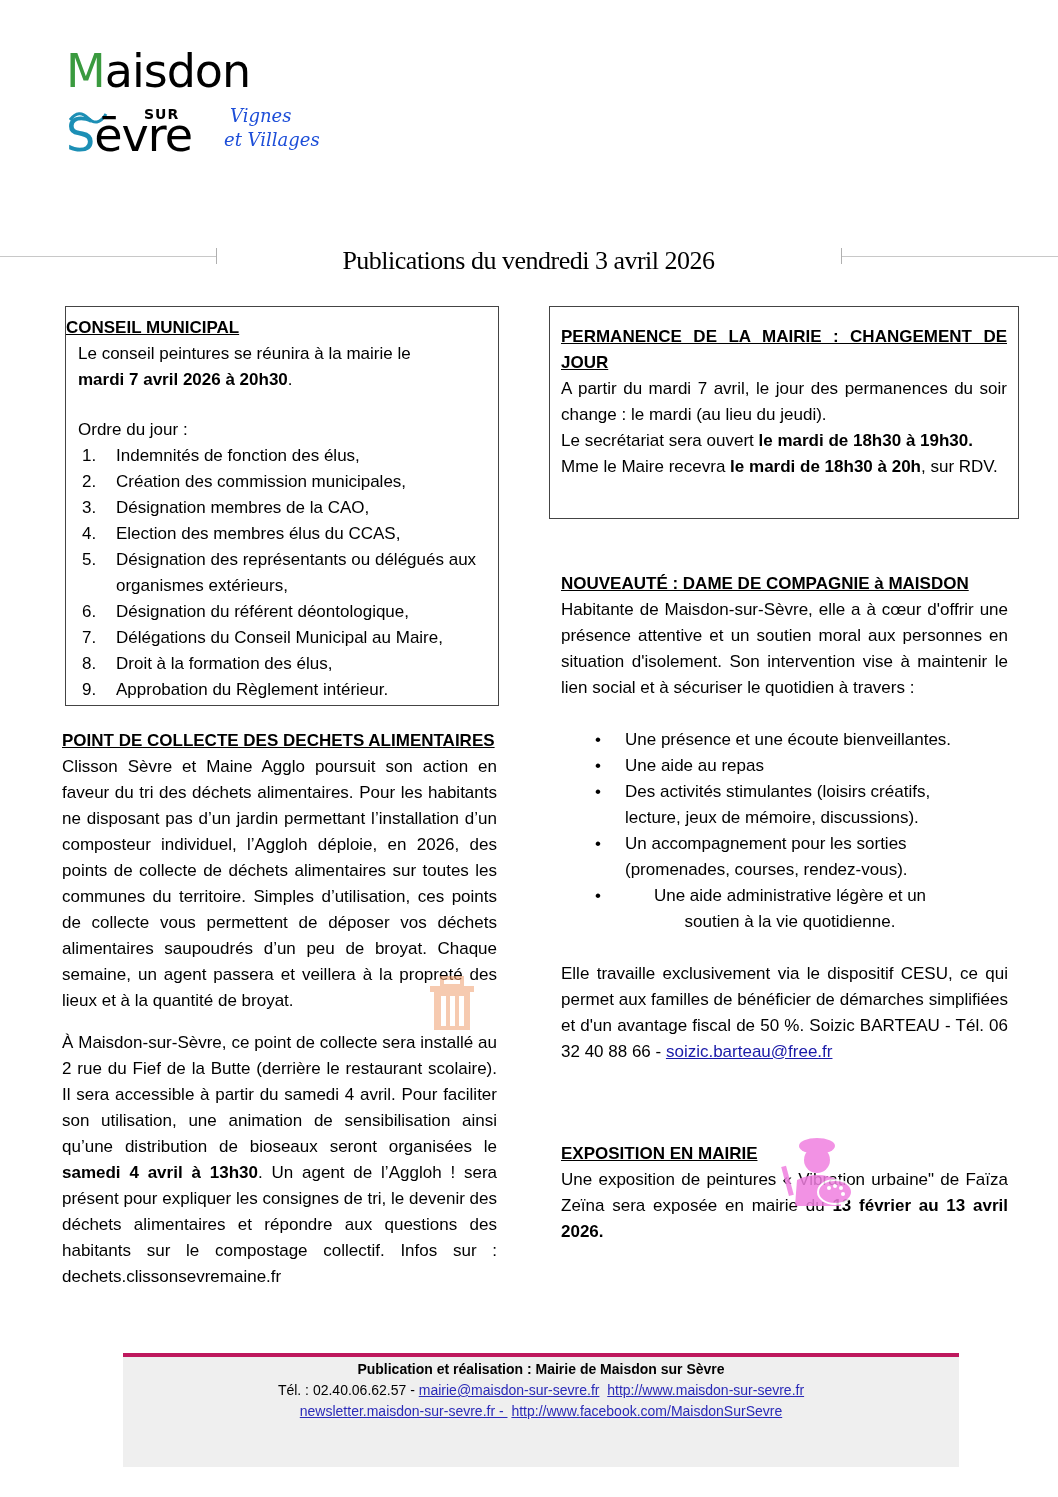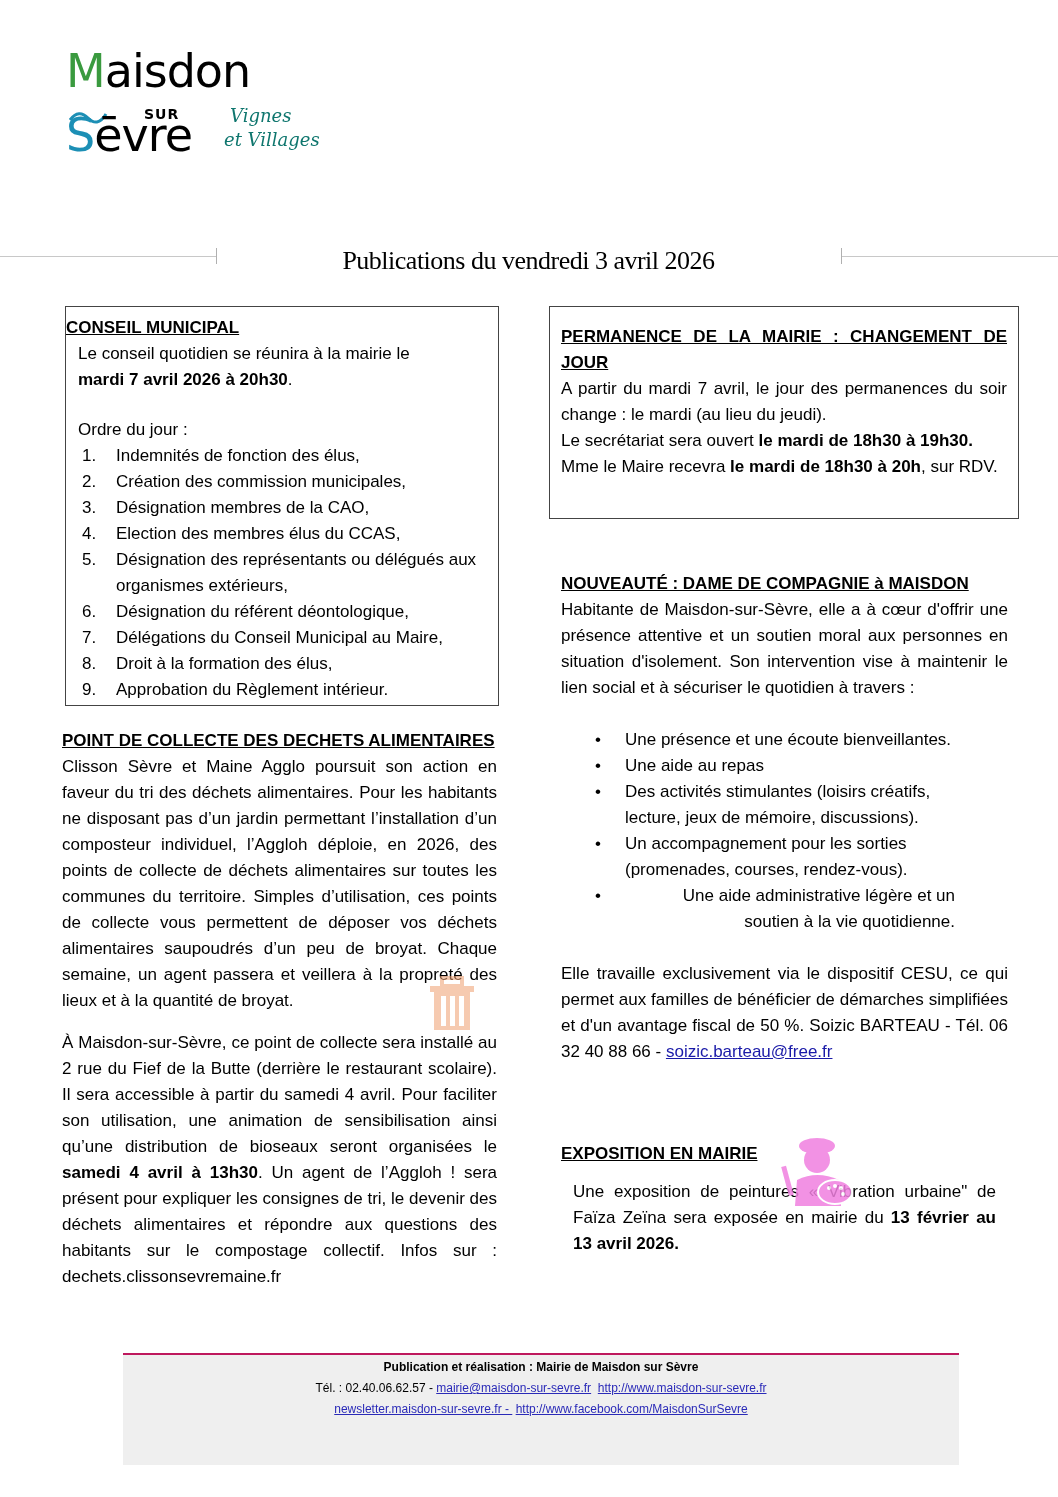--- a/index.html
+++ b/index.html
@@ -10,21 +10,21 @@
   .abs { position: absolute; }
 
   
   .logo { left: 62px; top: 42px; width: 270px; height: 125px; }
   .logo .maisdon { position: absolute; left: 4px; top: 2px; font-family: "DejaVu Sans", sans-serif; font-size: 46px; letter-spacing: -1px; color: #000; }
   .logo .maisdon .m { color: #3a9a3f; }
   .logo .sur { position: absolute; left: 82px; top: 64px; font-family: "DejaVu Sans", sans-serif; font-size: 14px; font-weight: bold; color: #000; letter-spacing: 1px; }
   .logo .sevre { position: absolute; left: 4px; top: 66px; font-family: "DejaVu Sans", sans-serif; font-size: 46px; letter-spacing: -1px; color: #000; }
   .logo .sevre .s { color: #1c8fb5; }
   .logo .wave { position: absolute; left: 6px; top: 68px; width: 40px; height: 16px; }
-  .logo .vignes { position: absolute; left: 168px; top: 64px; font-family: "DejaVu Serif", serif; font-style: italic; font-size: 18px; color: #0f766e; line-height: 20px; }
+  .logo .vignes { position: absolute; left: 168px; top: 64px; font-family: "DejaVu Serif", serif; font-style: italic; font-size: 18px; color: #1d4ed8; line-height: 20px; }
   .logo .vignes .l2 { display: block; margin-left: -6px; margin-top: 4px; }
 
   
   .title-line-left { left: 0; top: 256px; width: 216px; height: 1px; background: #c8c8c8; }
   .title-tick-left { left: 216px; top: 248px; width: 1px; height: 16px; background: #b0b0b0; }
   .title-line-right { left: 842px; top: 256px; width: 216px; height: 1px; background: #c8c8c8; }
   .title-tick-right { left: 841px; top: 248px; width: 1px; height: 16px; background: #b0b0b0; }
   .page-title { left: 216px; top: 246px; width: 625px; text-align: center; font-size: 26px; font-family: Liberation Serif, serif; letter-spacing: -0.5px; }
 
   .txt { font-family: "Liberation Sans", sans-serif; font-size: 17px; line-height: 26px; }
@@ -52,28 +52,28 @@
 
   .nouveaute { left: 561px; top: 571px; width: 447px; }
   .nouveaute p { margin: 0; }
   .blist { margin: 26px 0 0 0; padding: 0; list-style: none; }
   .blist li { display: flex; }
   .blist .dot { width: 64px; flex: none; text-align: center; padding-left: 10px; box-sizing: border-box; }
   .cesu { margin-top: 26px !important; }
   .link { color: #1a1aa8; text-decoration: underline; }
 
   .expo { left: 561px; top: 1141px; width: 447px; }
-  .expo p { margin: 12px; }
+  .expo p { margin: 0; }
 
   
   .trash-icon { left: 422px; top: 976px; width: 60px; height: 55px; opacity: 0.55; }
   .painter-icon { left: 777px; top: 1136px; width: 75px; height: 70px; opacity: 0.85; }
 
   
-  .footer { left: 123px; top: 1353px; width: 836px; height: 110px; background: #efefef; border-top: 2px solid #be185d; text-align: center; font-family: "Liberation Sans", sans-serif; font-size: 12px; line-height: 21px; }
+  .footer { left: 123px; top: 1353px; width: 836px; height: 110px; background: #efefef; border-top: 4px solid #be185d; text-align: center; font-family: "Liberation Sans", sans-serif; font-size: 14px; line-height: 21px; }
   .footer .f1 { margin-top: 2px; font-weight: bold; }
   .footer .flink { color: #2a2ab8; text-decoration: underline; }
 </style>
 </head>
 <body>
 
 <div class="abs logo">
   <div class="maisdon"><span class="m">M</span><span>aisdon</span></div>
   <div class="sur">SUR</div>
   <svg class="wave" viewBox="0 0 40 16">
@@ -88,21 +88,21 @@
 
 <div class="abs title-line-left"></div>
 <div class="abs title-tick-left"></div>
 <div class="abs title-line-right"></div>
 <div class="abs title-tick-right"></div>
 <div class="abs page-title">Publications du vendredi 3 avril 2026</div>
 
 <div class="abs conseil-box txt">
   <div class="conseil-title u">CONSEIL MUNICIPAL</div>
   <div class="conseil-intro">
-    <span>Le conseil quotidien se réunira à la mairie le</span><br>
+    <span>Le conseil peintures se réunira à la mairie le</span><br>
     <span class="b">mardi 7 avril 2026 à 20h30</span><span>.</span>
   </div>
   <div class="ordre">Ordre du jour :</div>
   <ul class="olist">
     <li>
         <span class="num">1.</span>
         <span>Indemnités de fonction des élus,</span>
       </li>
     <li>
         <span class="num">2.</span>
@@ -176,21 +176,21 @@
     <li>
         <span class="dot">•</span>
         <span style="text-align:left;width:360px">Des activités stimulantes (loisirs créatifs, lecture, jeux de mémoire, discussions).</span>
       </li>
     <li>
         <span class="dot">•</span>
         <span style="text-align:left;width:330px">Un accompagnement pour les sorties (promenades, courses, rendez-vous).</span>
       </li>
     <li>
         <span class="dot">•</span>
-        <span style="text-align:right;width:330px">Une aide administrative légère et un soutien à la vie quotidienne.</span>
+        <span style="text-align:center;width:330px">Une aide administrative légère et un soutien à la vie quotidienne.</span>
       </li>
   </ul>
   <p class="cesu"><span>Elle travaille exclusivement via le dispositif CESU, ce qui permet aux familles de bénéficier de démarches simplifiées et d'un avantage fiscal de 50 %. Soizic BARTEAU - Tél. 06 32 40 88 66 - </span><span class="link">soizic.barteau@free.fr</span></p>
 </div>
 
 <div class="abs expo txt just">
   <div class="u" style="display:inline-block">EXPOSITION EN MAIRIE</div>
   <p><span>Une exposition de peintures « Vibration urbaine" de Faïza Zeïna sera exposée en mairie du </span><span class="b">13 février au 13 avril 2026.</span></p>
 </div>
 

